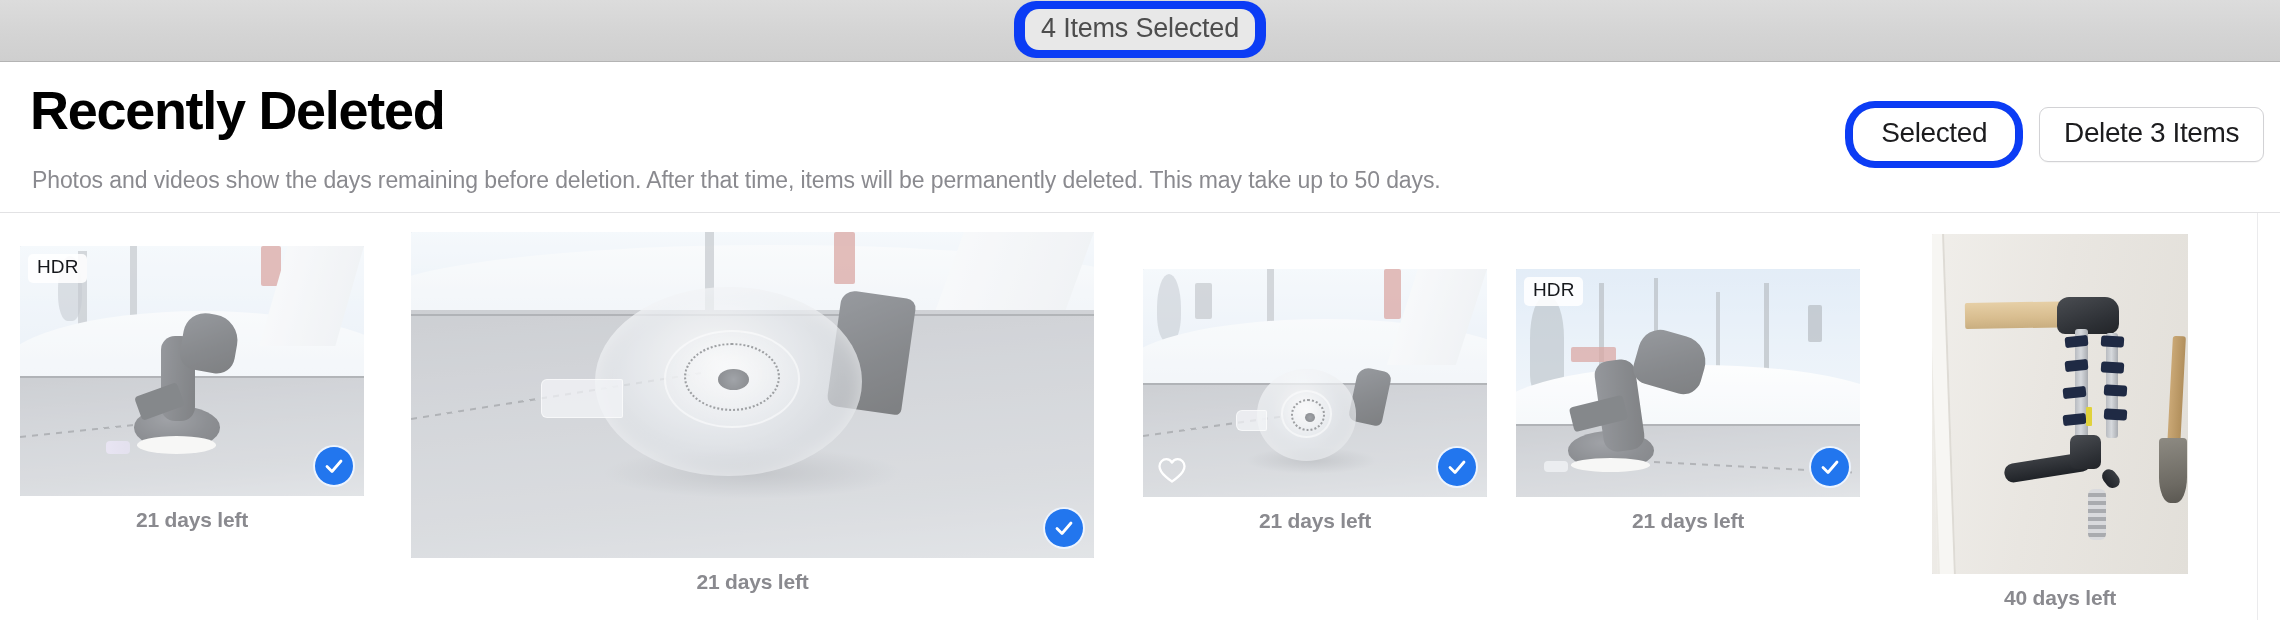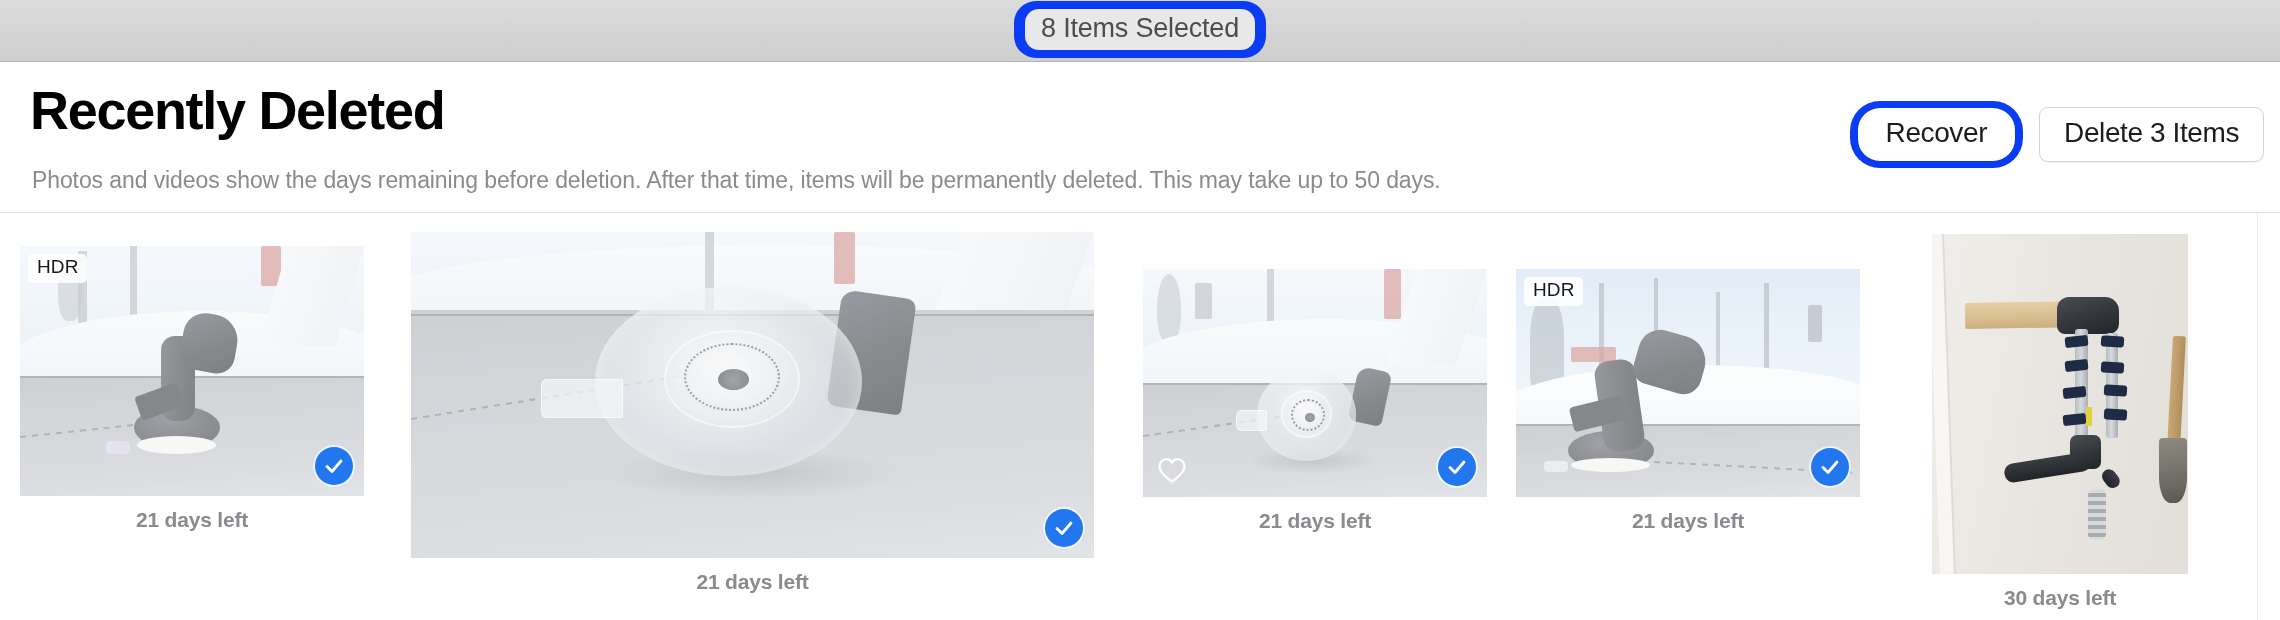--- a/index.html
+++ b/index.html
@@ -424,32 +424,32 @@
     text-align: center;
   }
 </style>
 </head>
 <body>
 
 <div class="app-window">
 
   <div class="titlebar">
     <div class="title-focus-ring">
-      <div class="title-pill">8 Items Selected</div>
+      <div class="title-pill">4 Items Selected</div>
     </div>
   </div>
 
   <div class="header">
     <div class="page-title">Recently Deleted</div>
 
     <div class="page-subtitle">Photos and videos show the days remaining before deletion. After that time, items will be permanently deleted. This may take up to 50 days.</div>
 
     <div class="header-actions">
       <div class="recover-focus-ring">
-        <button class="btn recover">Recover</button>
+        <button class="btn recover">Selected</button>
       </div>
       <button class="btn delete">Delete 3 Items</button>
     </div>
   </div>
 
   <div class="header-divider"></div>
   <div class="right-divider"></div>
 
   <div class="grid">
 
@@ -601,17 +601,17 @@
           <div class="rack-strap" style="left:67%; top:51.5%; width:9%; height:3.2%; transform:rotate(4deg);"></div>
           <div class="yellow-tag" style="left:60%; top:51%; width:2.6%; height:5.5%;"></div>
           <div class="rack-arm" style="left:28%; top:66%; width:34%; height:5.5%; transform:rotate(-9deg);"></div>
           <div class="rack-head" style="left:54%; top:59%; width:12%; height:10%; border-radius:7px;"></div>
           <div class="spring" style="left:61%; top:75%; width:7%; height:15%;"></div>
           <div class="rack-arm" style="left:66%; top:70%; width:8%; height:4%; transform:rotate(52deg);"></div>
           <div class="shovel-handle" style="right:2%; top:30%; width:5%; height:33%; transform:rotate(3deg);"></div>
           <div class="shovel-blade" style="right:0.5%; top:60%; width:11%; height:19%;"></div>
         </div>
       </div>
-      <div class="tile-caption">30 days left</div>
+      <div class="tile-caption">40 days left</div>
     </div>
 
   </div>
 </div>
 
 </body></html>

